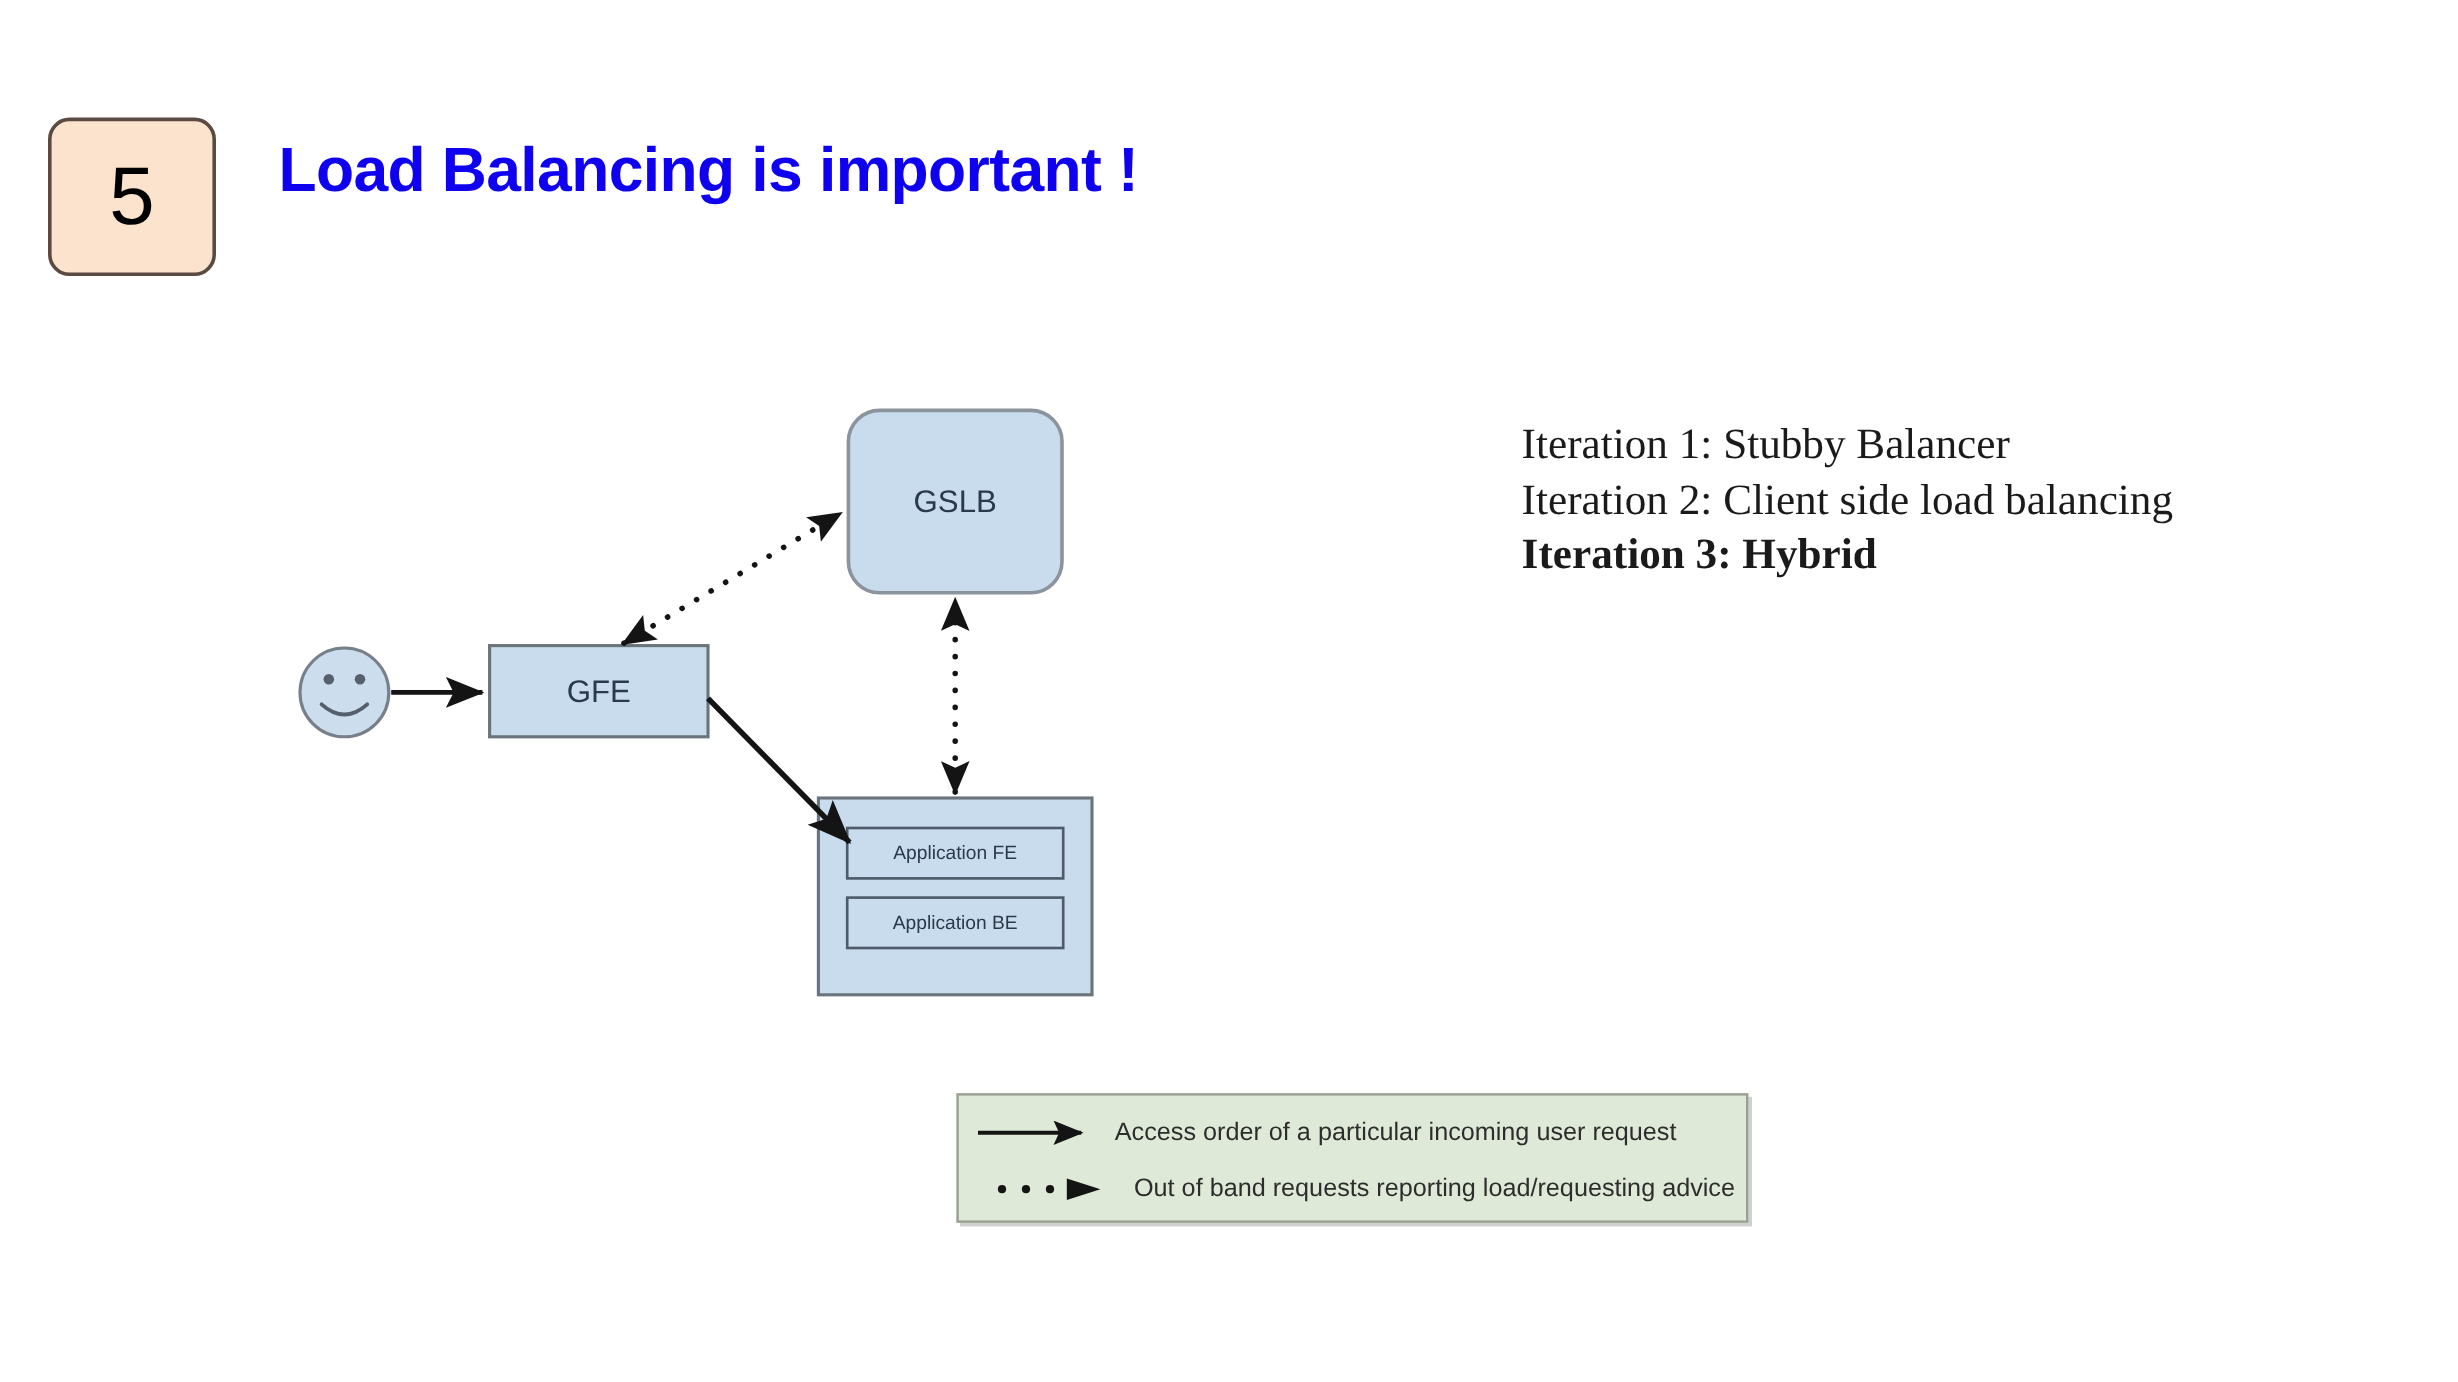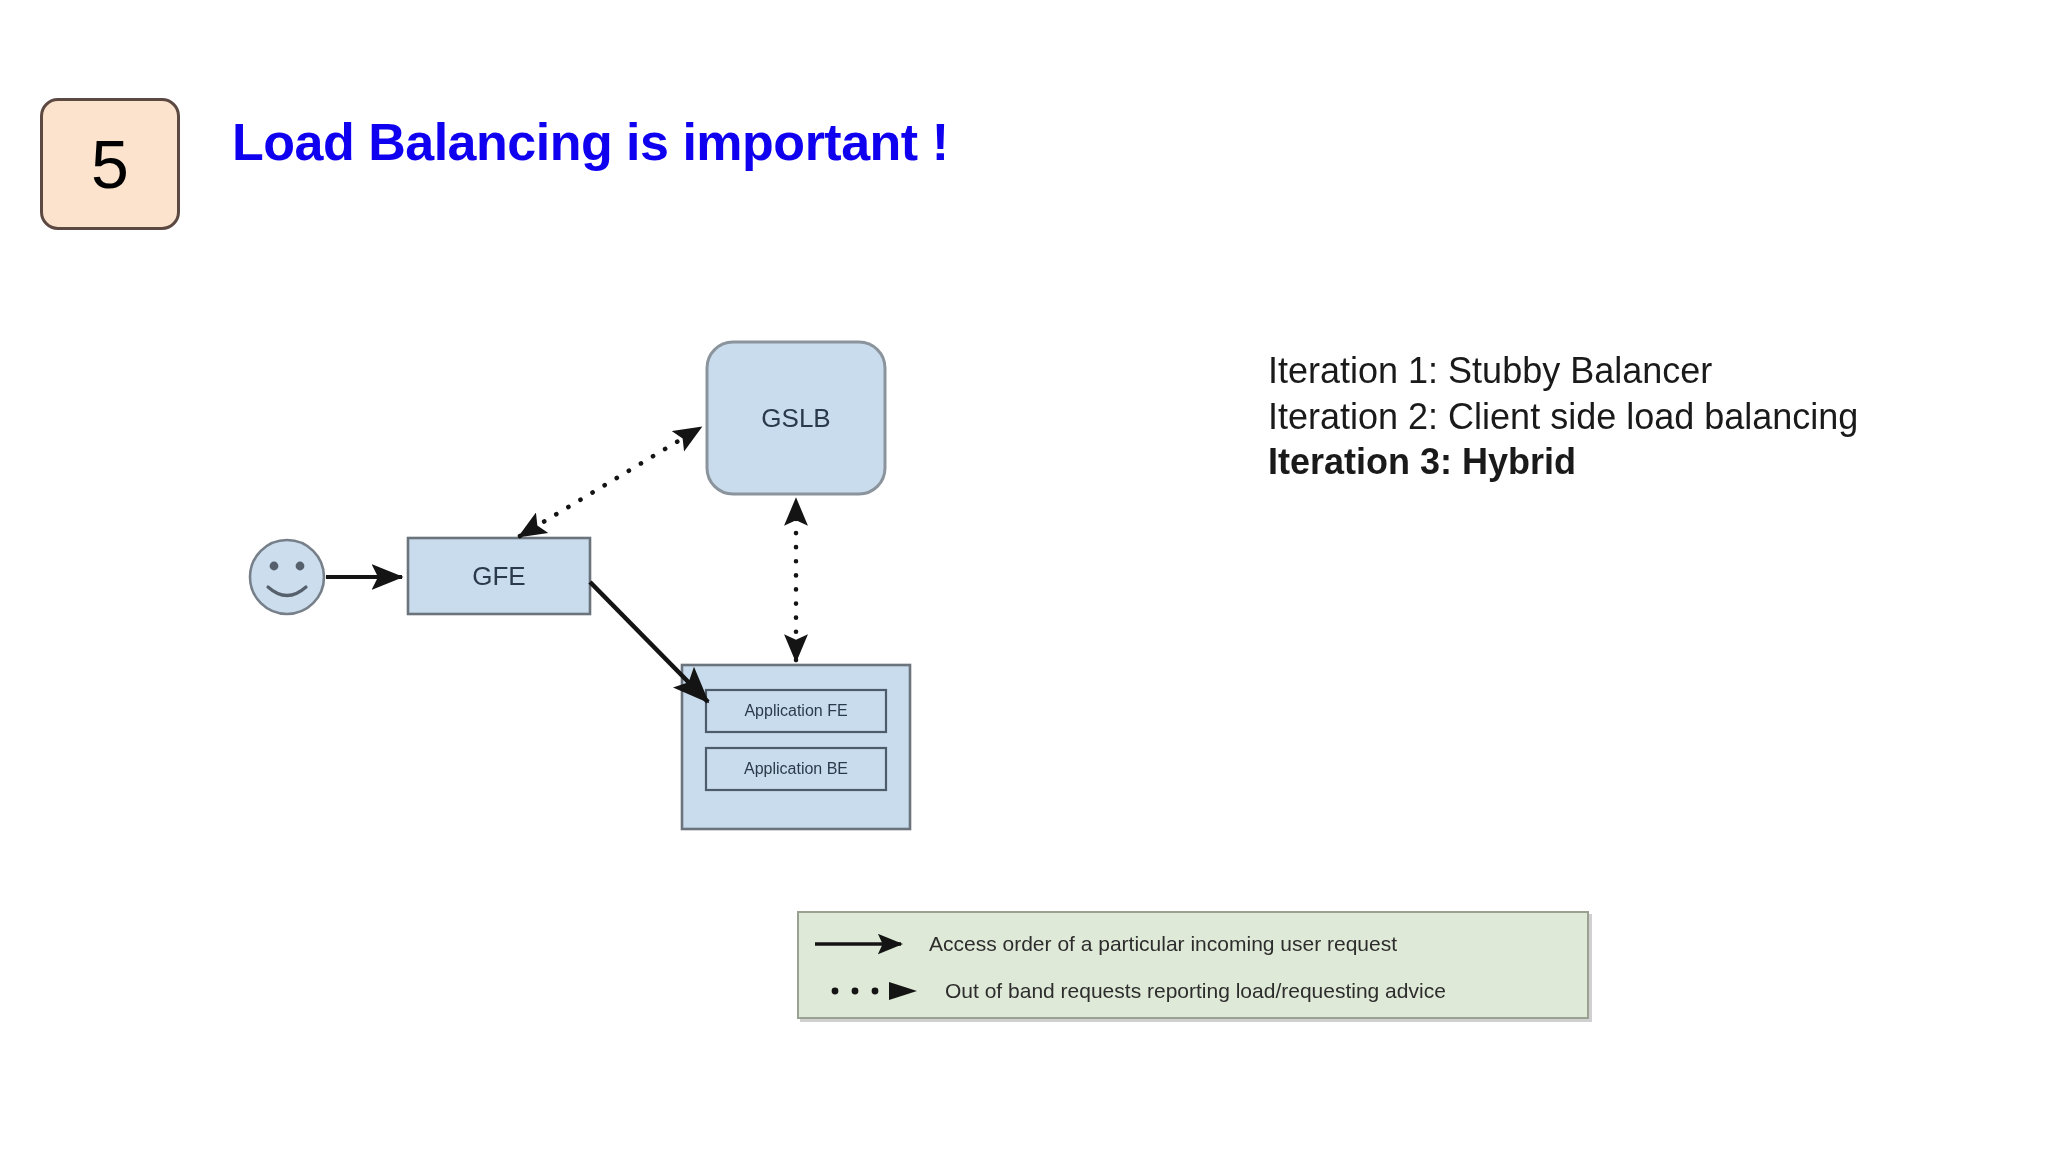--- a/index.html
+++ b/index.html
@@ -69,31 +69,31 @@
   .node-label.small { font-size: 16px; }
 
   
   #iterations-list {
     position: absolute;
     left: 1268px;
     top: 348px;
     font-size: 36px;
     color: #1a1a1a;
     line-height: 1.27;
-    font-family: Liberation Sans, sans-serif;
+    font-family: Liberation Serif, serif;
   }
   #iterations-list .iteration-line { white-space: nowrap; }
   #iterations-list .iteration-line.bold { font-weight: bold; }
 
   
   #legend-box {
     position: absolute;
     left: 797px;
     top: 911px;
-    width: 792px;
+    width: 660px;
     height: 108px;
     background: #dfe9d7;
     border: 2px solid #9aa193;
     box-sizing: border-box;
     box-shadow: 3px 3px 0 rgba(120,120,120,0.35);
   }
   .legend-row {
     position: absolute;
     left: 0;
     width: 100%;

